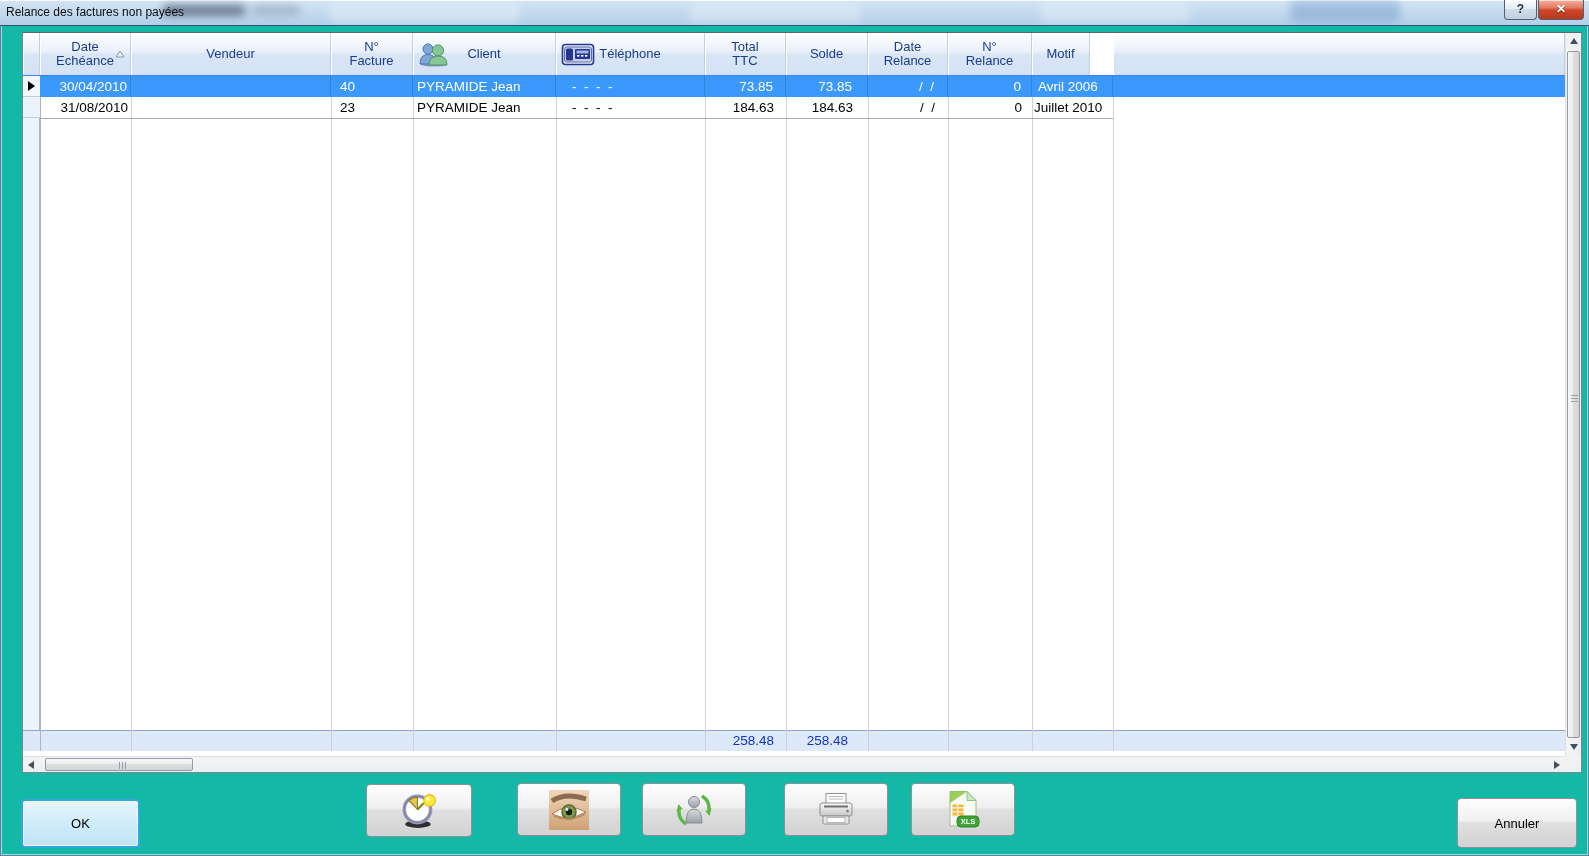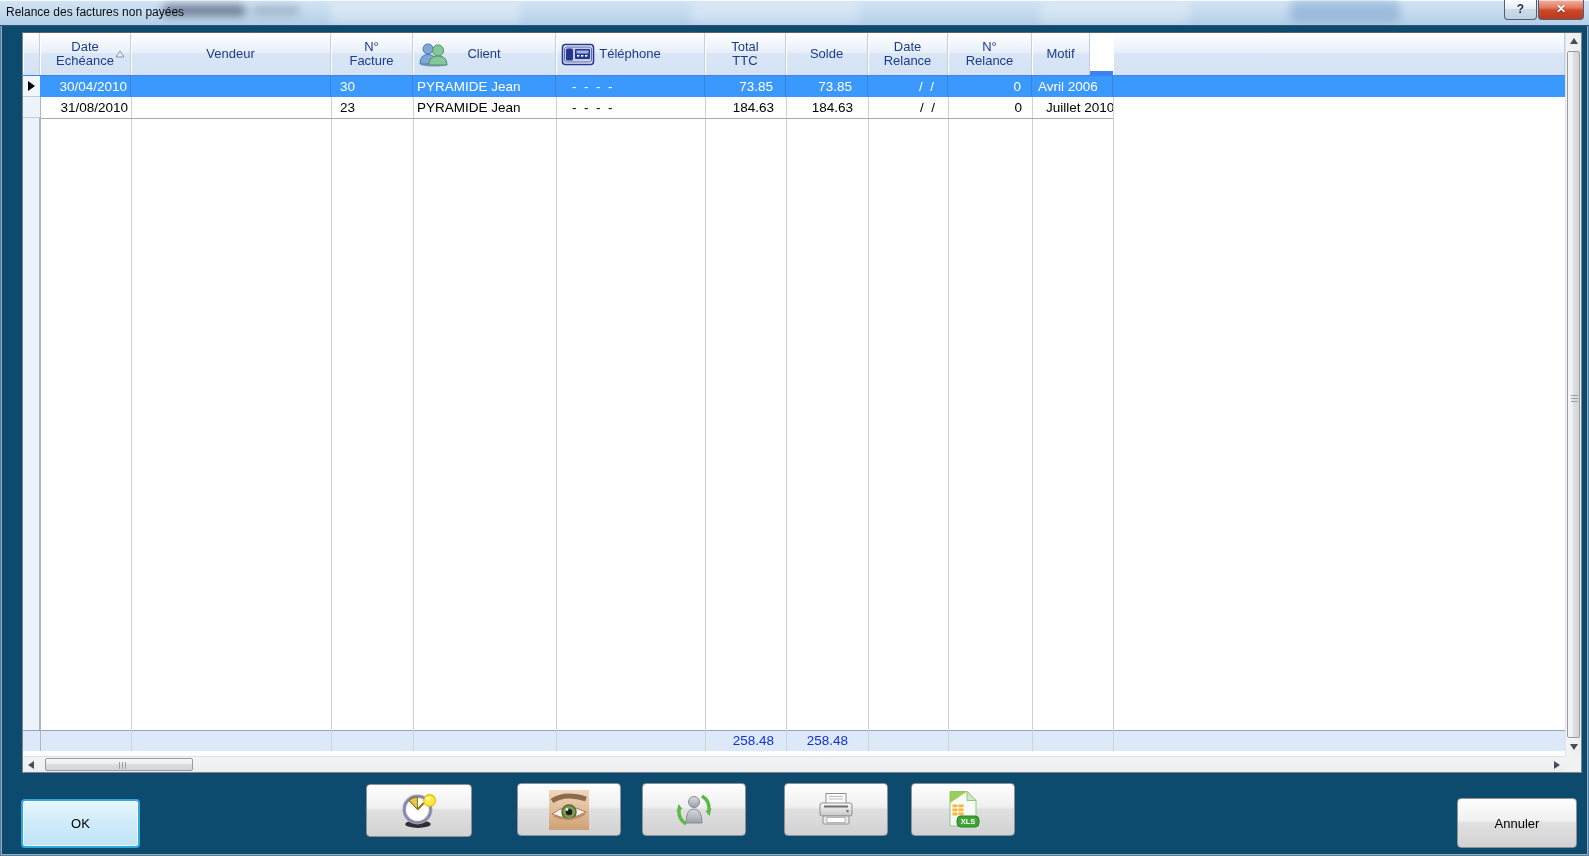--- a/index.html
+++ b/index.html
@@ -1,19 +1,19 @@
 <!DOCTYPE html>
 <html><head>
 <meta charset="utf-8">
 <style>
   * { margin:0; padding:0; box-sizing:border-box; }
   html,body { width:1589px; height:856px; font-family:"Liberation Sans", sans-serif; }
   #window {
     position:relative; width:1589px; height:856px; overflow:hidden;
-    background:#0c4a6e;
+    background:#14b8a6;
     box-shadow: inset 0 0 0 1px #5d7ea1, inset 0 0 0 2px rgba(255,255,255,.55);
   }
   
   #titlebar{
     position:absolute; left:0; top:0; width:1589px; height:26px;
     background:linear-gradient(180deg,#d4e5f5 0%,#c2d9ee 55%,#b3cfe9 100%);
     border-bottom:1px solid #33527a;
     box-shadow: inset 0 1px 0 rgba(255,255,255,.8);
     overflow:hidden;
   }
@@ -44,21 +44,21 @@
   }
   .hcell{
     position:absolute; top:0; height:42px;
     background:linear-gradient(180deg,#ffffff 0%,#e9f0fa 45%,#d9e6f6 50%,#d4e2f4 100%);
     border-right:1px solid #c3d0e2; box-shadow: inset 1px 0 0 #ffffff;
     color:#1b3c8c; font-size:13px; line-height:14px;
     display:flex; flex-direction:column; align-items:center; justify-content:center;
     cursor:default; overflow:hidden;
   }
   #headerrow{ position:absolute; left:0; top:0; width:1542px; height:43px;
-    border-bottom:5px solid #3b82f6; z-index:4; }
+    border-bottom:1px solid #3b82f6; z-index:4; }
   .c-sel {left:0;    width:17px;}
   .c-date{left:17px; width:91px;}
   .c-vend{left:108px;width:200px;text-align:center;}
   .c-fact{left:308px;width:82px;}
   .c-cli {left:390px;width:143px;}
   .c-tel {left:533px;width:149px;}
   .c-tot {left:682px;width:81px;}
   .c-sol {left:763px;width:82px;}
   .c-drel{left:845px;width:80px;}
   .c-nrel{left:925px;width:84px;}
@@ -224,21 +224,21 @@
       <div class="vline" style="left:1090px"></div>
 
       <div id="totalsbg"></div>
       <div class="totcell" style="left:682px;width:69px">258.48</div>
       <div class="totcell" style="left:763px;width:62px">258.48</div>
 
       <div class="grow" id="row1">
         <div class="rowbg"></div>
         <div class="cell r" style="left:17px;width:91px;padding-right:3px">30/04/2010</div>
         <div class="cell" style="left:108px;width:200px;padding-left:4px"></div>
-        <div class="cell" style="left:308px;width:82px;padding-left:9px">30</div>
+        <div class="cell" style="left:308px;width:82px;padding-left:9px">40</div>
         <div class="cell" style="left:390px;width:143px;padding-left:4px">PYRAMIDE Jean</div>
         <div class="cell pre" style="left:533px;width:149px;padding-left:16px">-  -  -  -</div>
         <div class="cell r" style="left:682px;width:81px;padding-right:12px">73.85</div>
         <div class="cell r" style="left:763px;width:82px;padding-right:15px">73.85</div>
         <div class="cell r pre" style="left:845px;width:80px;padding-right:13px">/  /</div>
         <div class="cell r" style="left:925px;width:84px;padding-right:10px">0</div>
         <div class="cell" style="left:1009px;width:81px;padding-left:6px">Avril 2006</div>
         <div class="cell nbr" style="left:1090px;width:452px"></div>
       </div>
       <div class="selcell" style="top:0">
@@ -249,21 +249,21 @@
         <div class="rowline"></div>
         <div class="cell r" style="left:17px;width:91px;padding-right:3px">31/08/2010</div>
         <div class="cell" style="left:108px;width:200px;padding-left:4px"></div>
         <div class="cell" style="left:308px;width:82px;padding-left:9px">23</div>
         <div class="cell" style="left:390px;width:143px;padding-left:4px">PYRAMIDE Jean</div>
         <div class="cell pre" style="left:533px;width:149px;padding-left:16px">-  -  -  -</div>
         <div class="cell r" style="left:682px;width:81px;padding-right:12px">184.63</div>
         <div class="cell r" style="left:763px;width:82px;padding-right:15px">184.63</div>
         <div class="cell r pre" style="left:845px;width:80px;padding-right:13px">/  /</div>
         <div class="cell r" style="left:925px;width:84px;padding-right:10px">0</div>
-        <div class="cell" style="left:1009px;width:81px;padding-left:14px">Juillet 2010</div>
+        <div class="cell" style="left:1009px;width:81px;padding-left:2px">Juillet 2010</div>
       </div>
       <div class="selcell s2"></div>
     </div>
 
     <div id="vscroll" class="sbtrack">
       <div class="sbarrow up"></div>
       <div id="vthumb">
           <div class="grip"></div>
         </div>
       <div class="sbarrow down"></div>

